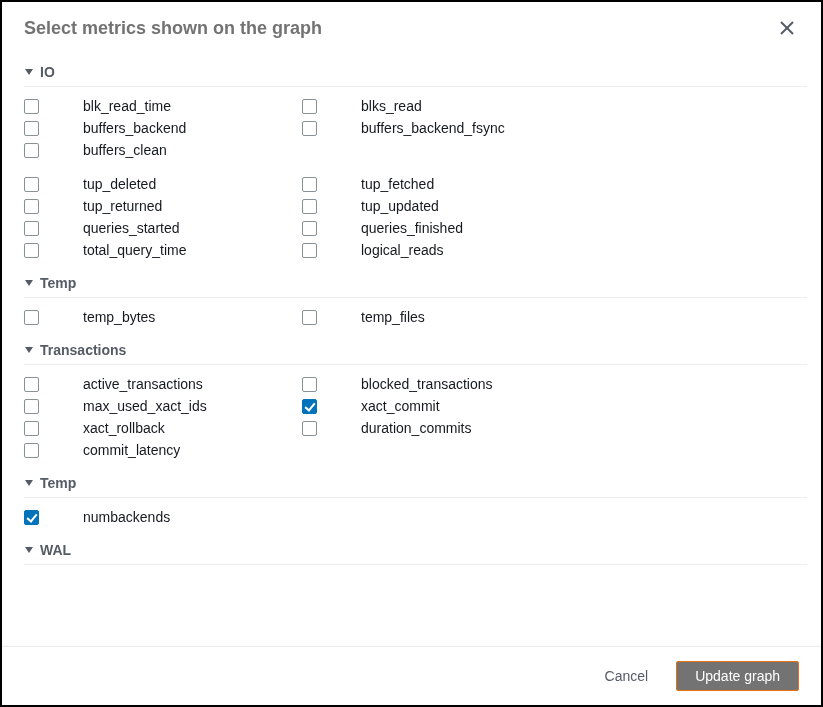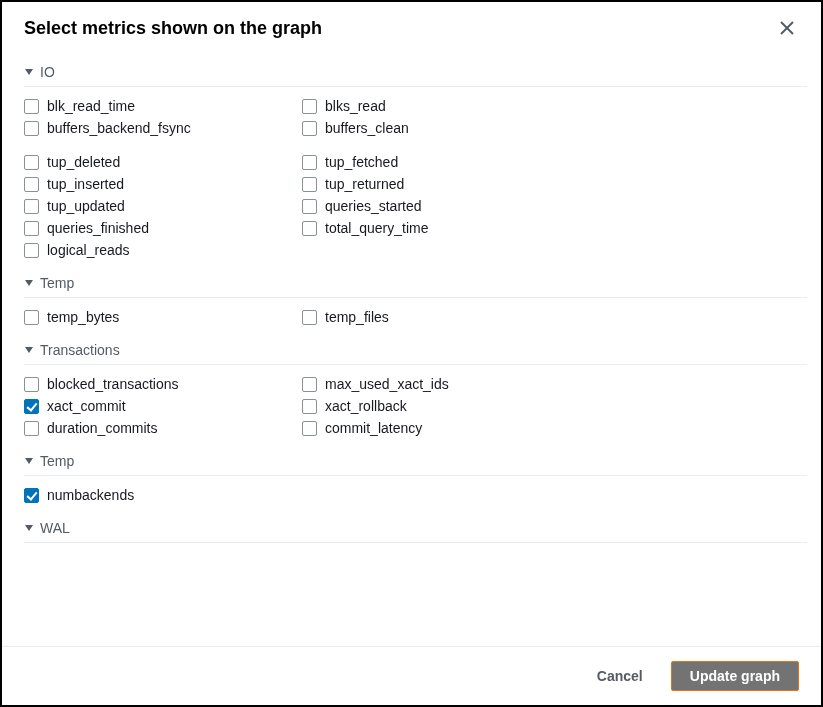--- a/index.html
+++ b/index.html
@@ -17,21 +17,21 @@
   }
   .modal-header {
     display: flex;
     align-items: center;
     justify-content: space-between;
     padding: 14px 22px 8px 22px;
   }
   .modal-title {
     font-size: 18px;
     font-weight: 700;
-    color: #000000;
+    color: #737373;
   }
   .close-btn {
     background: none;
     border: none;
     cursor: pointer;
     padding: 4px;
     color: #545b64;
     line-height: 0;
   }
   .close-btn svg { width: 16px; height: 16px; }
@@ -58,21 +58,21 @@
     padding: 10px 0 6px 0;
     border-bottom: 1px solid #eaeded;
     margin-right: 10px;
     cursor: pointer;
   }
   .section-head .caret {
     color: #545b64;
     line-height: 0;
   }
   .section-head .label {
-    font-weight: 400;
+    font-weight: 700;
     color: #545b64;
     font-size: 14px;
   }
   .grid {
     display: grid;
     grid-template-columns: 278px 1fr;
     column-gap: 0;
     padding: 8px 0 4px 0;
     margin-right: 10px;
   }
@@ -103,35 +103,36 @@
     position: absolute;
     left: 4px; top: 1px;
     width: 4px; height: 8px;
     border: solid #fff;
     border-width: 0 2px 2px 0;
     transform: rotate(40deg);
   }
   .check-label {
     color: #16191f;
     font-size: 14px;
+    margin-left: 36px;
   }
   .modal-footer {
     border-top: 1px solid #eaeded;
     background: #fff;
     padding: 14px 22px;
     display: flex;
     justify-content: flex-end;
     gap: 10px;
     box-shadow: 0 -2px 4px rgba(0,0,0,0.02);
   }
   .btn {
     border-radius: 2px;
     padding: 6px 18px;
     font-size: 14px;
-    font-weight: 700;
+    font-weight: 400;
     cursor: pointer;
   }
   .btn-cancel {
     background: #fff;
     border: none;
     color: #545b64;
   }
   .btn-primary {
     background: #737373;
     border: 1px solid #ec7211;
@@ -165,42 +166,42 @@
         <label class="checkrow">
           <input type="checkbox" class="cb" style="">
           <span class="check-label">blk_read_time</span>
         </label>
         <label class="checkrow">
           <input type="checkbox" class="cb" style="">
           <span class="check-label">blks_read</span>
         </label>
         <label class="checkrow">
           <input type="checkbox" class="cb" style="">
+          <span class="check-label">buffers_backend</span>
+        </label>
+        <label class="checkrow">
+          <input type="checkbox" class="cb" style="">
           <span class="check-label">buffers_backend_fsync</span>
         </label>
         <label class="checkrow">
           <input type="checkbox" class="cb" style="">
           <span class="check-label">buffers_clean</span>
         </label>
       </div>
       <div class="grid">
         <label class="checkrow">
           <input type="checkbox" class="cb" style="">
           <span class="check-label">tup_deleted</span>
         </label>
         <label class="checkrow">
           <input type="checkbox" class="cb" style="">
           <span class="check-label">tup_fetched</span>
         </label>
         <label class="checkrow">
           <input type="checkbox" class="cb" style="">
-          <span class="check-label">tup_inserted</span>
-        </label>
-        <label class="checkrow">
-          <input type="checkbox" class="cb" style="">
           <span class="check-label">tup_returned</span>
         </label>
         <label class="checkrow">
           <input type="checkbox" class="cb" style="">
           <span class="check-label">tup_updated</span>
         </label>
         <label class="checkrow">
           <input type="checkbox" class="cb" style="">
           <span class="check-label">queries_started</span>
         </label>
@@ -233,20 +234,24 @@
           <span class="check-label">temp_files</span>
         </label>
       </div>
       <div class="section-head">
         <span class="caret"><svg width="10" height="10" viewBox="0 0 10 10">
             <polygon points="1,2 9,2 5,8" fill="#545b64"></polygon>
           </svg></span>
         <span class="label">Transactions</span>
       </div>
       <div class="grid">
+        <label class="checkrow">
+          <input type="checkbox" class="cb" style="">
+          <span class="check-label">active_transactions</span>
+        </label>
         <label class="checkrow">
           <input type="checkbox" class="cb" style="">
           <span class="check-label">blocked_transactions</span>
         </label>
         <label class="checkrow">
           <input type="checkbox" class="cb" style="">
           <span class="check-label">max_used_xact_ids</span>
         </label>
         <label class="checkrow">
           <input type="checkbox" class="cb" checked="" style="">

